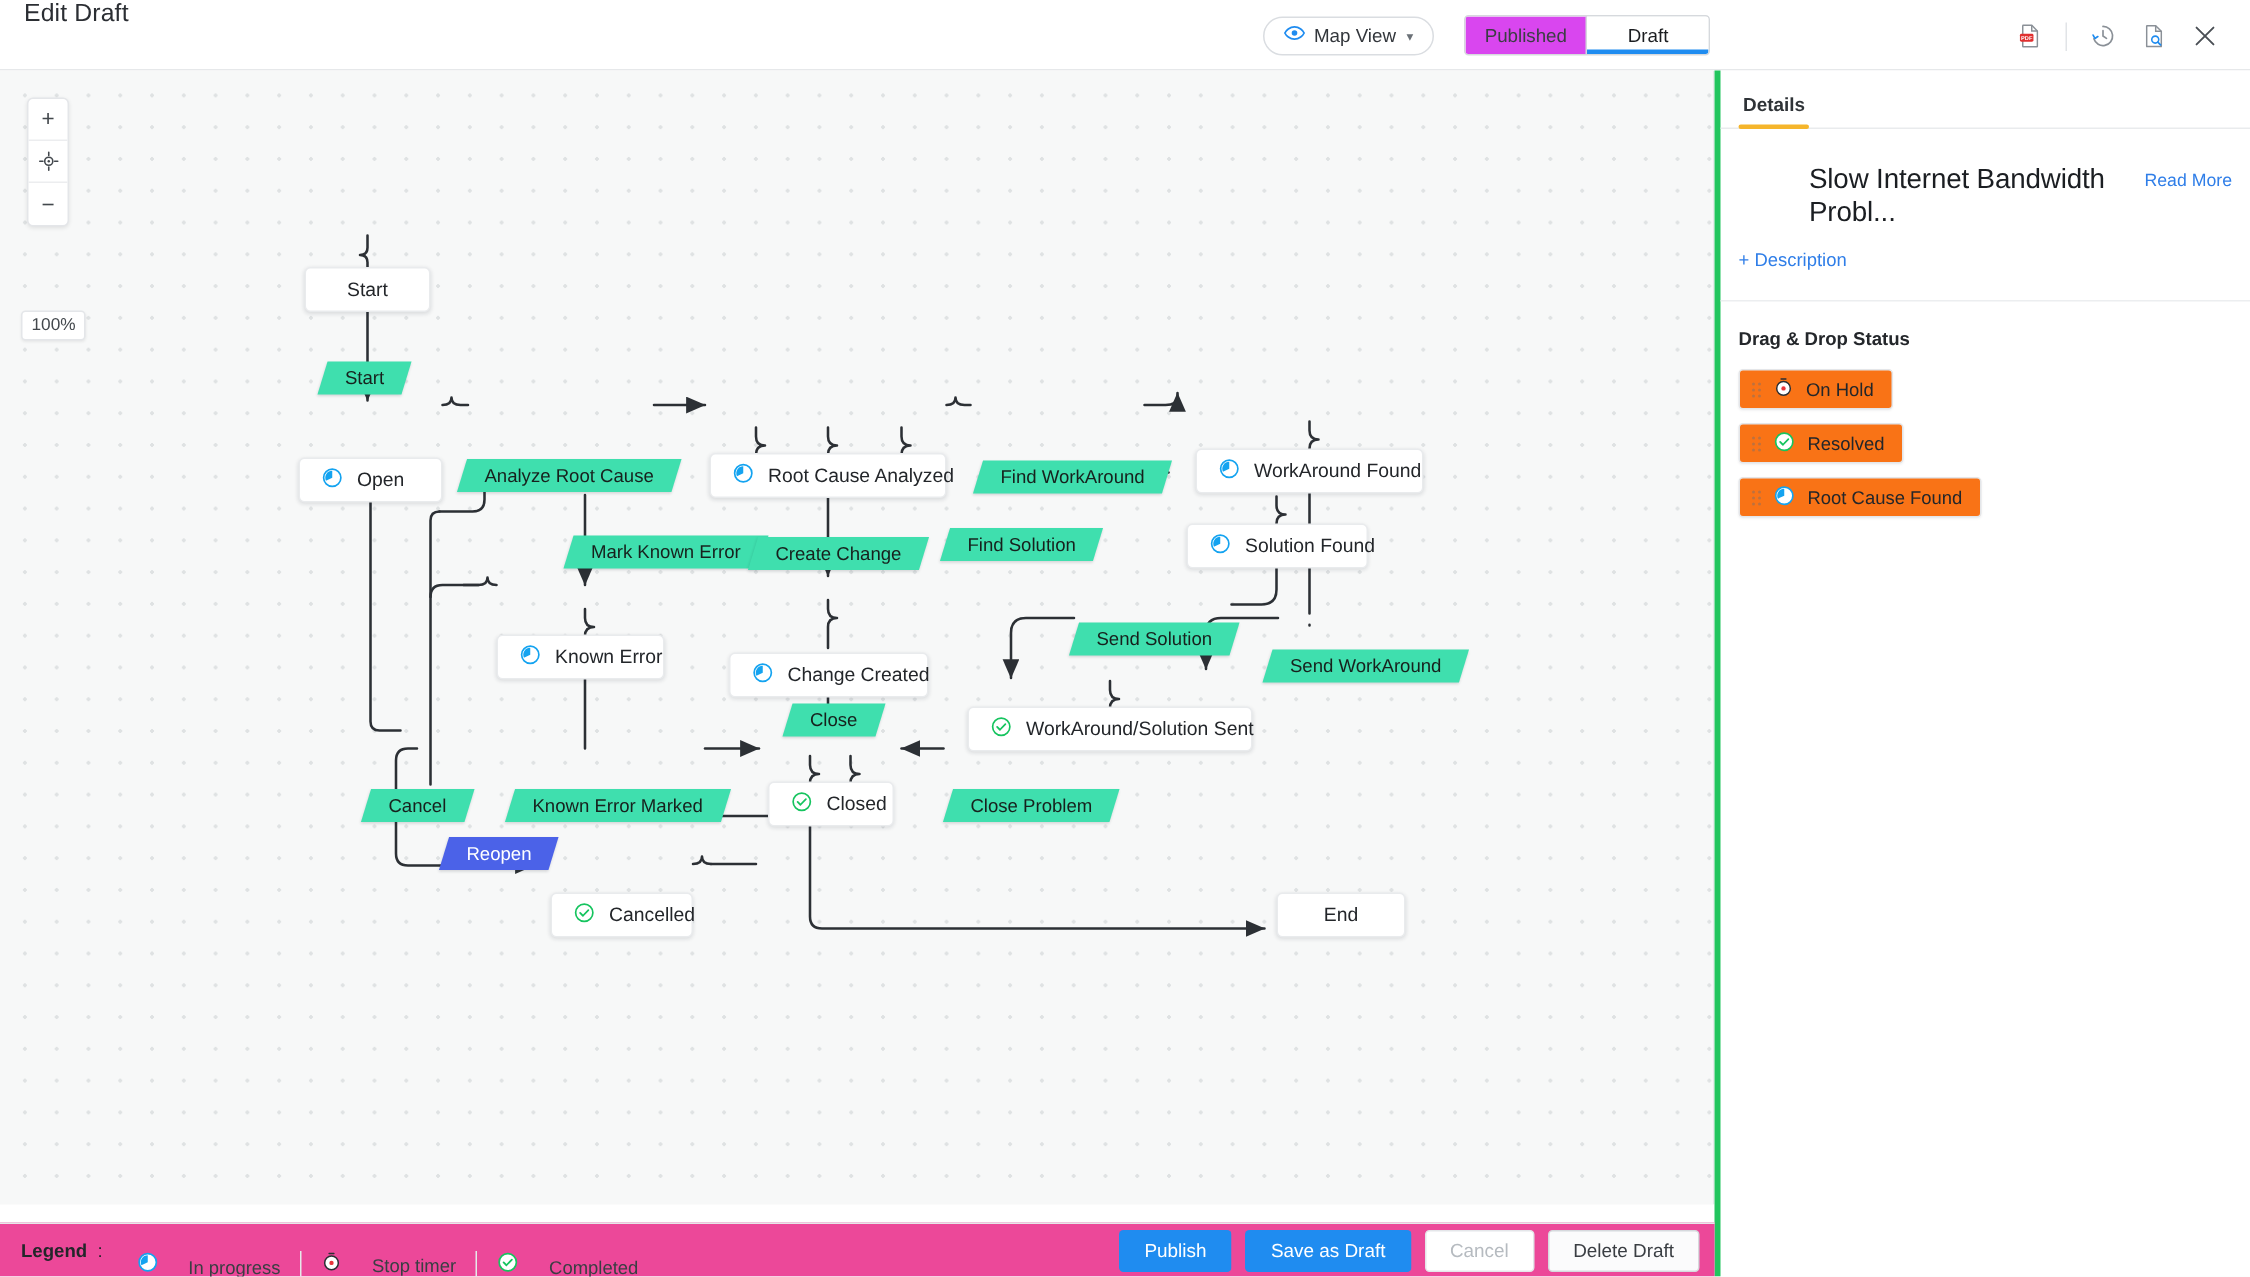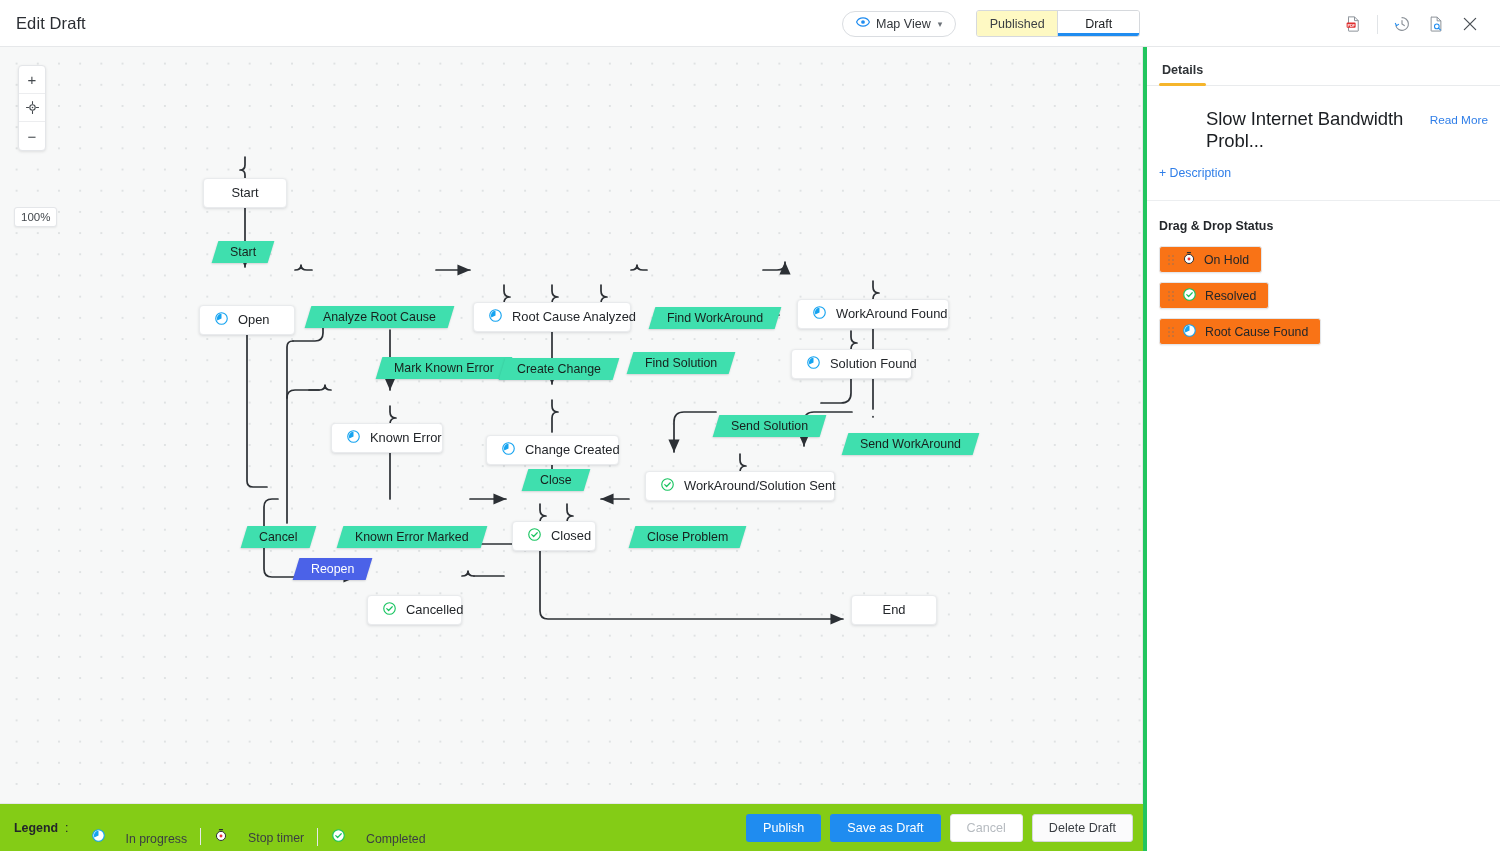--- a/index.html
+++ b/index.html
@@ -11,21 +11,21 @@
     -webkit-font-smoothing: antialiased;
   }
 
   
   .app { position: relative; width: 1500px; height: 851px; background:#fff; }
 
   
   .topbar {
     position: absolute; top:0; left:0; width:1500px; height:47px;
     background:#fff; border-bottom:1px solid #e6e8ea;
-    display:flex; align-items:center;
+    display:flex; align-items:flex-start;
   }
   .topbar-title {
     margin-left:16px; font-size:16.5px; color:#2b2e33; letter-spacing:.1px;
   }
   .topbar-center {
     position:absolute; left:842px; top:10px; display:flex; align-items:center; gap:20px;
   }
   .mapview-pill {
     display:flex; align-items:center; gap:6px;
     height:26px; padding:0 13px;
@@ -33,21 +33,21 @@
     background:#fff; font-size:12.5px; color:#32363b; cursor:pointer;
     white-space:nowrap;
   }
   .eye-ic { display:block; }
   .caret { font-size:9px; color:#6b7177; margin-left:1px; }
 
   .segmented { display:flex; height:27px; border:1px solid #d6d9dd; border-radius:3px; overflow:hidden; background:#fff; }
   .seg {
     min-width:81px; padding:0 12px; font-size:12.5px; color:#3a3e43;
     display:flex; align-items:center; justify-content:center; cursor:pointer;
-    background:#fef9c3; border-right:1px solid #d6d9dd; position:relative;
+    background:#d946ef; border-right:1px solid #d6d9dd; position:relative;
   }
   .seg:last-child { border-right:none; }
   .seg.active { background:#fff; color:#1b1d20; }
   .seg.active::after {
     content:""; position:absolute; left:0; right:0; bottom:0; height:3px; background:#1f8cf0;
   }
 
   .topbar-actions {
     position:absolute; right:18px; top:12px; display:flex; align-items:center; gap:10px;
   }
@@ -136,22 +136,22 @@
     height:27px; padding:0 12px 0 8px;
     border:1px solid #e4e6e9; border-radius:3px; background:#f97316;
     font-size:12.3px; color:#23262a; cursor:grab;
     box-shadow:0 1px 1.5px rgba(16,24,40,.05);
   }
   .grip { display:grid; grid-template-columns:2px 2px; gap:2px 2px; opacity:.42; }
   .grip i { width:2px; height:2px; background:#6a7077; border-radius:50%; display:block; }
 
   
   .footer {
-    position:absolute; left:0; bottom:0; width:1143px; height:48px;
-    background:#84cc16; border-top:1px solid #e6e8ea; display:flex; align-items:center;
+    position:absolute; left:0; bottom:0; width:1143px; height:36px;
+    background:#ec4899; border-top:1px solid #e6e8ea; display:flex; align-items:center;
   }
   .legend { display:flex; align-items:center; gap:0; margin-left:14px; }
   .legend-lbl { font-size:12.4px; font-weight:700; color:#23262a; }
   .legend-colon { font-size:12.4px; color:#23262a; margin:0 9px 0 7px; }
   .legend-item { display:flex; align-items:flex-end; gap:20px; font-size:12.3px; color:#3a3e43; padding:0 13px;margin-top:18px; }
   .legend-item + .legend-item { border-left:1px solid #e6e8ea; }
   .btns { position:absolute; right:10px; display:flex; align-items:center; gap:9px; }
   .btn {
     height:28px; padding:0 16px; border-radius:3px; font-size:12.6px;
     display:flex; align-items:center; justify-content:center; cursor:pointer; border:1px solid transparent;

